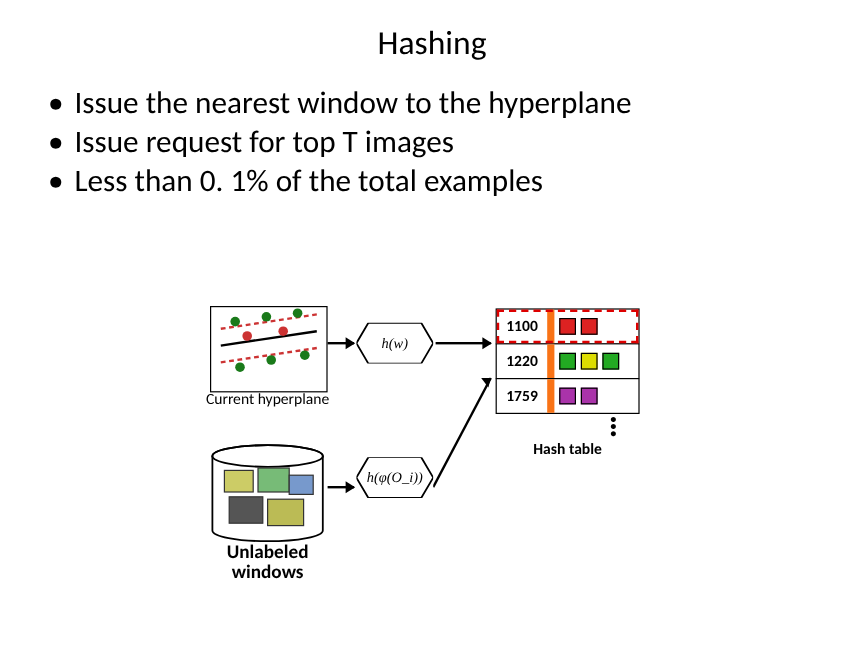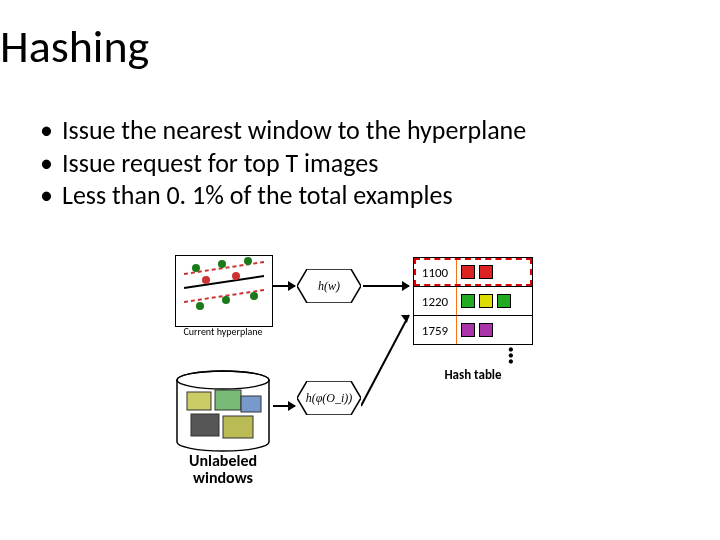--- a/index.html
+++ b/index.html
@@ -6,24 +6,24 @@
     margin: 0;
     padding: 0;
     width: 720px;
     height: 540px;
     font-family: Calibri, Arial, sans-serif;
     background: #fff;
     color: #000;
     position: relative;
   }
   .title {
-    text-align: left;
-    font-size: 46px;
+    text-align: center;
+    font-size: 28px;
     margin-top: 18px;
-    margin-bottom: 40px;
+    margin-bottom: 16px;
   }
   .bullets {
     margin-left: 40px;
     font-size: 26px;
     line-height: 1.25;
   }
   .bullets .row {
     display: flex;
     align-items: flex-start;
   }
@@ -41,21 +41,21 @@
   .hyper-box {
     position: absolute;
     left: 0; top: 0;
     width: 96px; height: 70px;
     border: 1px solid #000;
   }
   .hyper-svg { position:absolute; left:0; top:0; }
   .hyper-label {
     position:absolute;
     left:-4px; top:72px;
-    font-size:10px;
+    font-size:13px;
     line-height:1.05;
     text-align:center;
     width:104px;
   }
   
   .cyl {
     position:absolute;
     left:0; top:115px;
     width:96px; height:80px;
   }
@@ -96,24 +96,24 @@
     border:1px solid #000;
     margin-bottom:-1px;
     background:#fff;
   }
   .table-row.hi {
     outline:2px dashed #d00;
     outline-offset:-3px;
   }
   .code {
     width:42px;
-    border-right:1px solid #f97316;
+    border-right:6px solid #f97316;
     display:flex; align-items:center; justify-content:center;
     font-size:13px;
-    font-weight:normal;
+    font-weight:bold;
   }
   .swatches {
     flex:1;
     display:flex; align-items:center;
     gap:4px;
     padding-left:4px;
   }
   .sw {
     width:12px; height:12px;
     border:1px solid #000;

